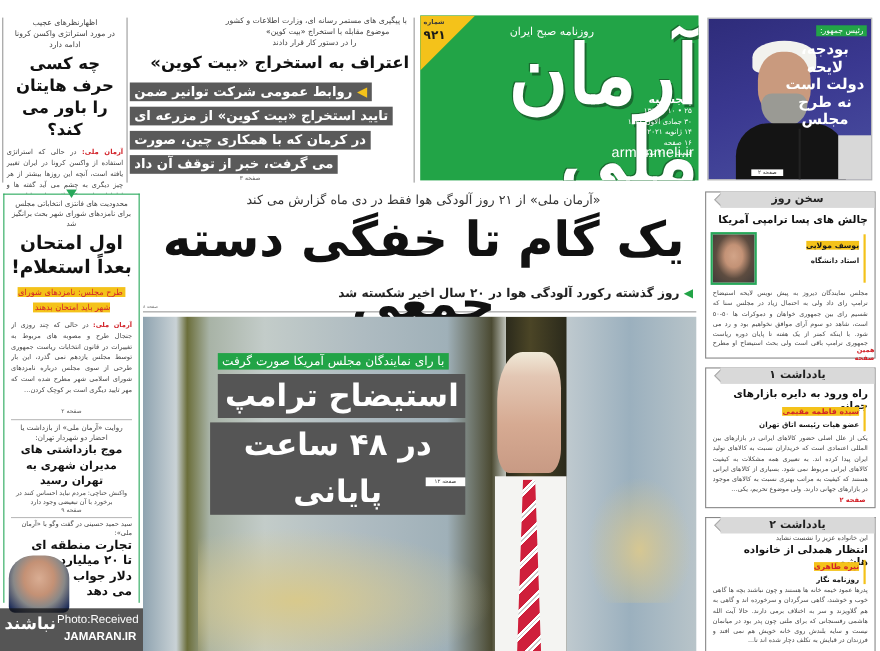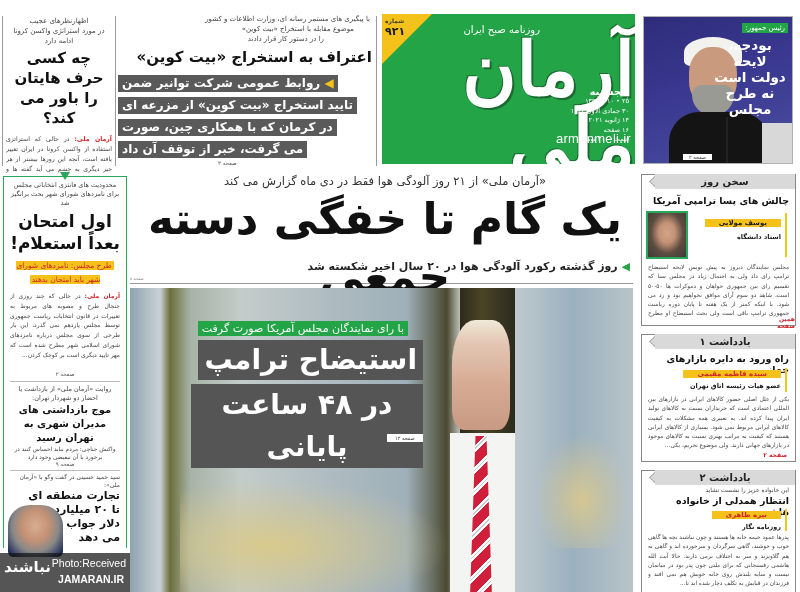--- a/index.html
+++ b/index.html
@@ -73,21 +73,21 @@
   
   .left-box { left: 3px; top: 176px; width: 124px; height: 372px; border: 1px solid #27a85a; border-bottom: none; background: #fff; }
   .left-box .notch { position: absolute; left: 56px; top: -5px; width: 10px; height: 8px; background: #27a85a; clip-path: polygon(0 0, 100% 0, 50% 100%); }
   .hl-yellow { background: #f4c21a; display: inline; padding: 0 2px; }
 
   
   .rbox { position: absolute; left: 641px; width: 155px; border: 1px solid #888; background: #fff; }
   .rbox .tabhead { position: absolute; right: 0; top: -1px; width: 140px; height: 15px; background: #d9d9d9; font-size: 10px; font-weight: bold; text-align: center; line-height: 15px; color: #222; }
   .rbox .diamond { position: absolute; left: 9px; top: 2px; width: 9px; height: 9px; background: #d9d9d9; transform: rotate(45deg); border: 1px solid #aaa; }
   .rbox .title { position: absolute; right: 6px; left: 4px; font-size: 9.5px; font-weight: bold; color: #111; }
-  .rbox .author { position: absolute; right: 14px; font-size: 7px; font-weight: bold; background: #f4c21a; padding: 0 14px; }
+  .rbox .author { position: absolute; right: 14px; font-size: 7px; font-weight: bold; background: #f4c21a; padding: 0 0; }
   .rbox .role { position: absolute; right: 14px; font-size: 6.5px; font-weight: bold; }
   .rbox .ybar { position: absolute; right: 8px; width: 2px; background: #f4c21a; }
   .rbox .body { position: absolute; left: 6px; right: 6px; font-size: 5.8px; line-height: 9.3px; color: #444; text-align: justify; }
   .rbox .pg { position: absolute; right: 8px; font-size: 6px; color: #d2232a; font-weight: bold; }
 
   .portrait { position: absolute; left: 106px; top: 40px; width: 42px; height: 48px; border: 2px solid #27a85a;
      background: radial-gradient(ellipse at 50% 45%, #d2a488 0%, #c39276 30%, #5d4c40 60%, #3e3a38 100%); }
 
   
   .watermark { left: 0; top: 553px; width: 130px; height: 39px; background: rgba(20,20,20,0.72); }

